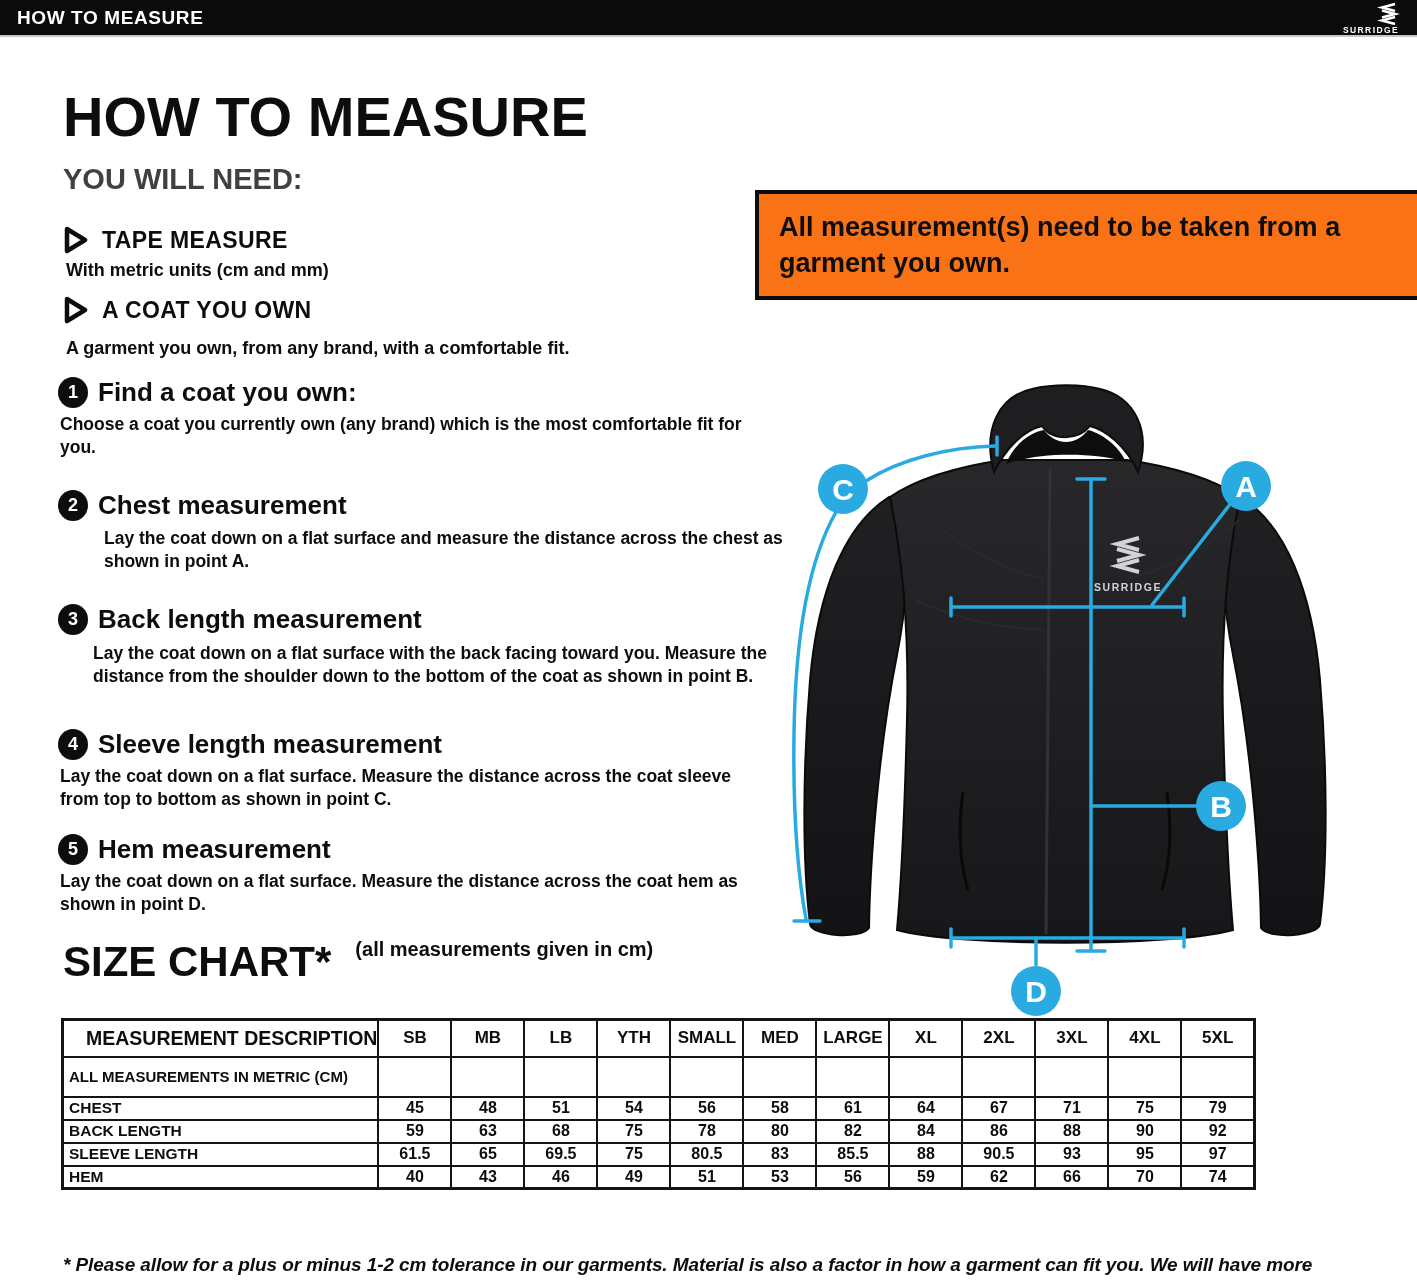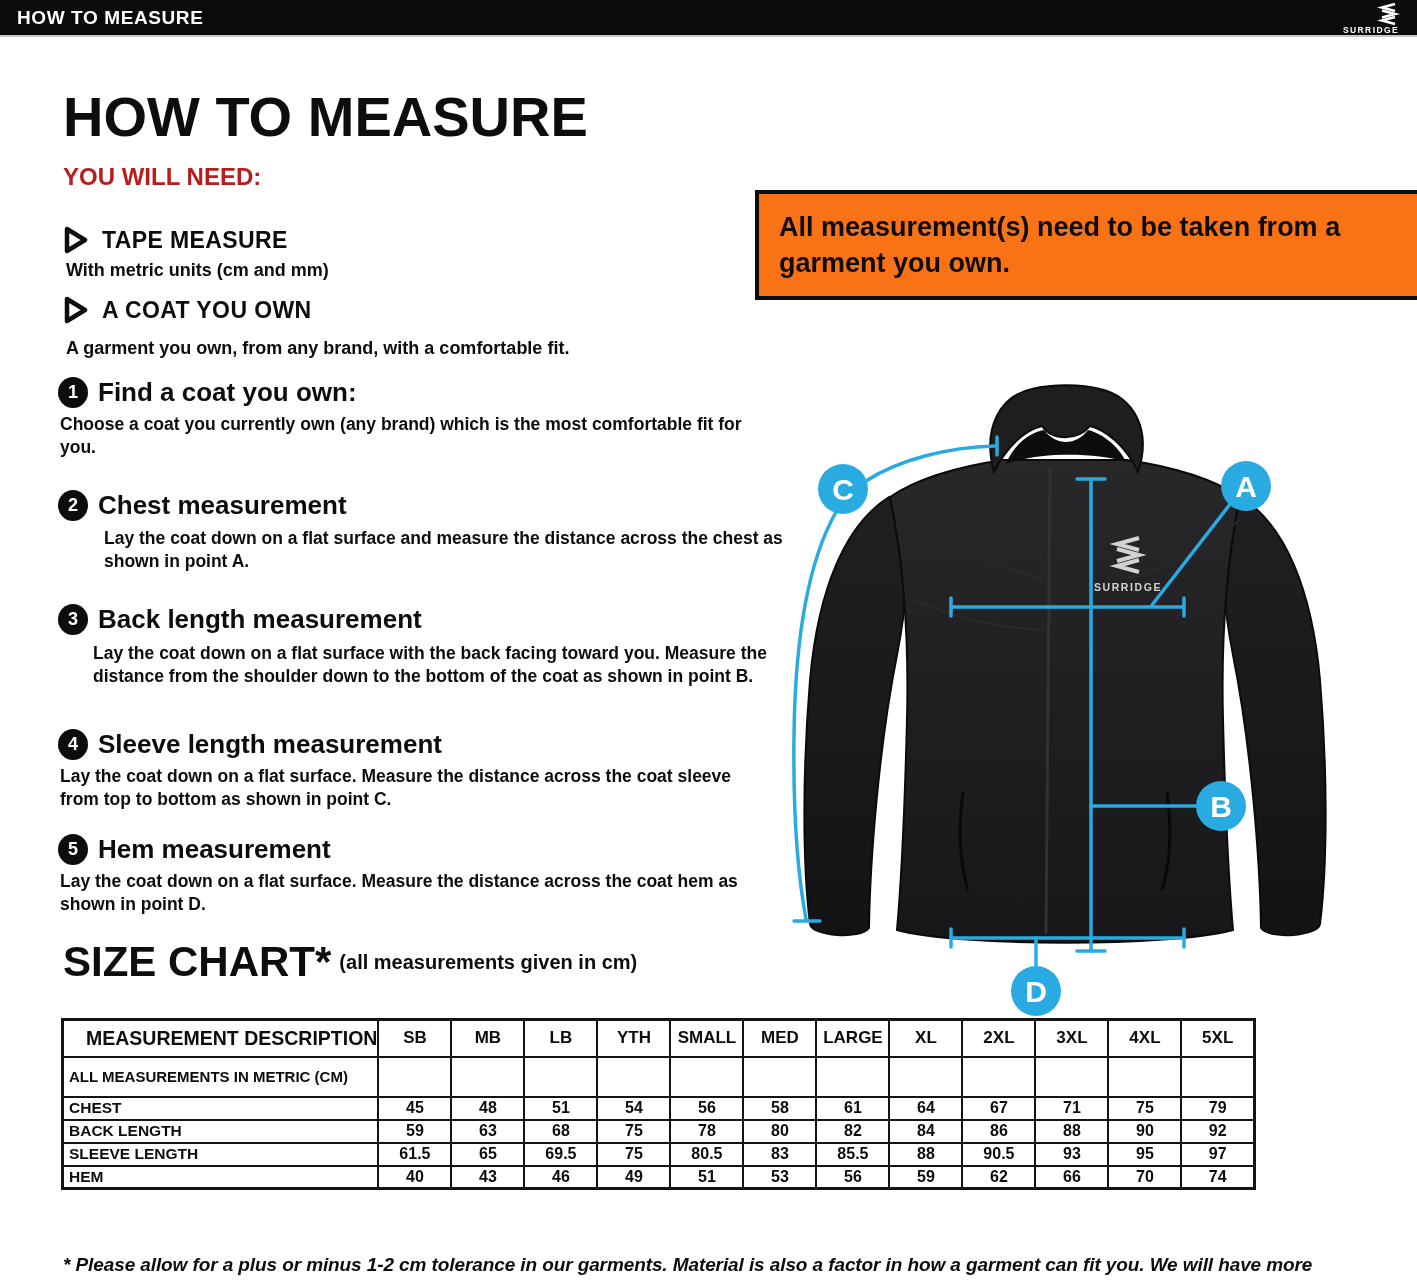--- a/index.html
+++ b/index.html
@@ -28,38 +28,38 @@
   .topbar-logo { position:absolute; right:6px; top:1px; }
 
   
   .abs { position:absolute; }
   .h1 {
     left:63px; top:84px;
     font-size:56px; font-weight:bold; letter-spacing:0px; color:#0d0d0d;
   }
   .h2 {
     left:63px; top:163px;
-    font-size:24px; font-weight:bold; color:#b91c1c;
+    font-size:29px; font-weight:bold; color:#404040;
   }
   .supply-row { display:flex; align-items:center; gap:13px; }
   .supply-label { font-size:23px; font-weight:bold; letter-spacing:.4px; }
   .supply-desc  { font-size:18px; font-weight:bold; }
 
   .step-head { display:flex; align-items:center; gap:10px; }
   .step-num {
     width:30px; height:31px; border-radius:50%;
     background:#0d0d0d; color:#ffffff;
     font-size:18px; font-weight:bold;
     display:flex; align-items:center; justify-content:center;
     flex:0 0 30px;
   }
   .step-title { font-size:26px; font-weight:bold; }
   .step-body  { font-size:17.5px; font-weight:bold; line-height:1.33; width:692px; }
 
-  .size-chart-head { left:63px; top:938px; display:flex; align-items:center; }
+  .size-chart-head { left:63px; top:938px; display:flex; align-items:flex-start;gap:16px; }
   .size-chart-title { font-size:42px; font-weight:bold; }
   .size-chart-sub   { font-size:20px; font-weight:bold; margin-left:8px; }
 
   
   .note-box {
     left:755px; top:190px; width:684px; min-height:106px;
     border:4px solid #0d0d0d; background:#f97316;
     padding:15px 20px 14px 20px;
     font-size:27px; font-weight:bold; line-height:1.35;
   }

